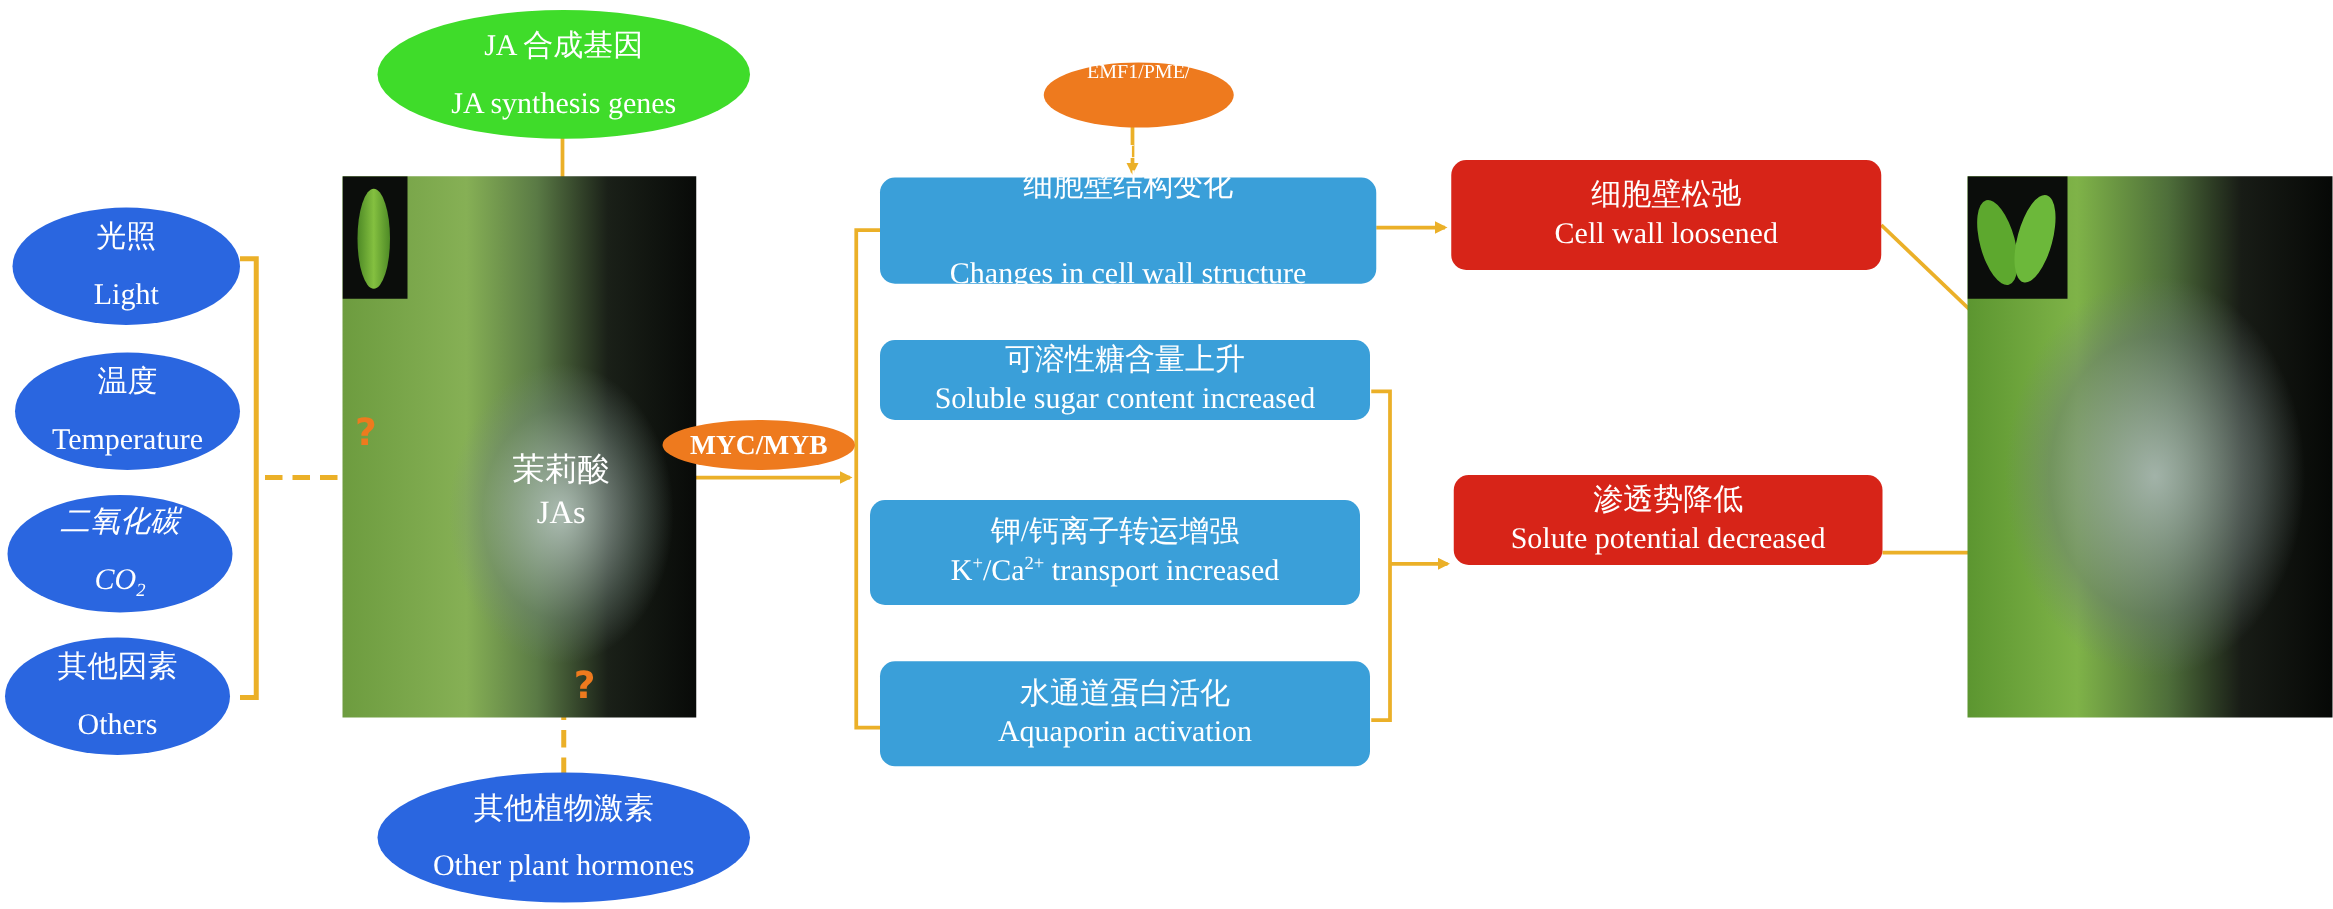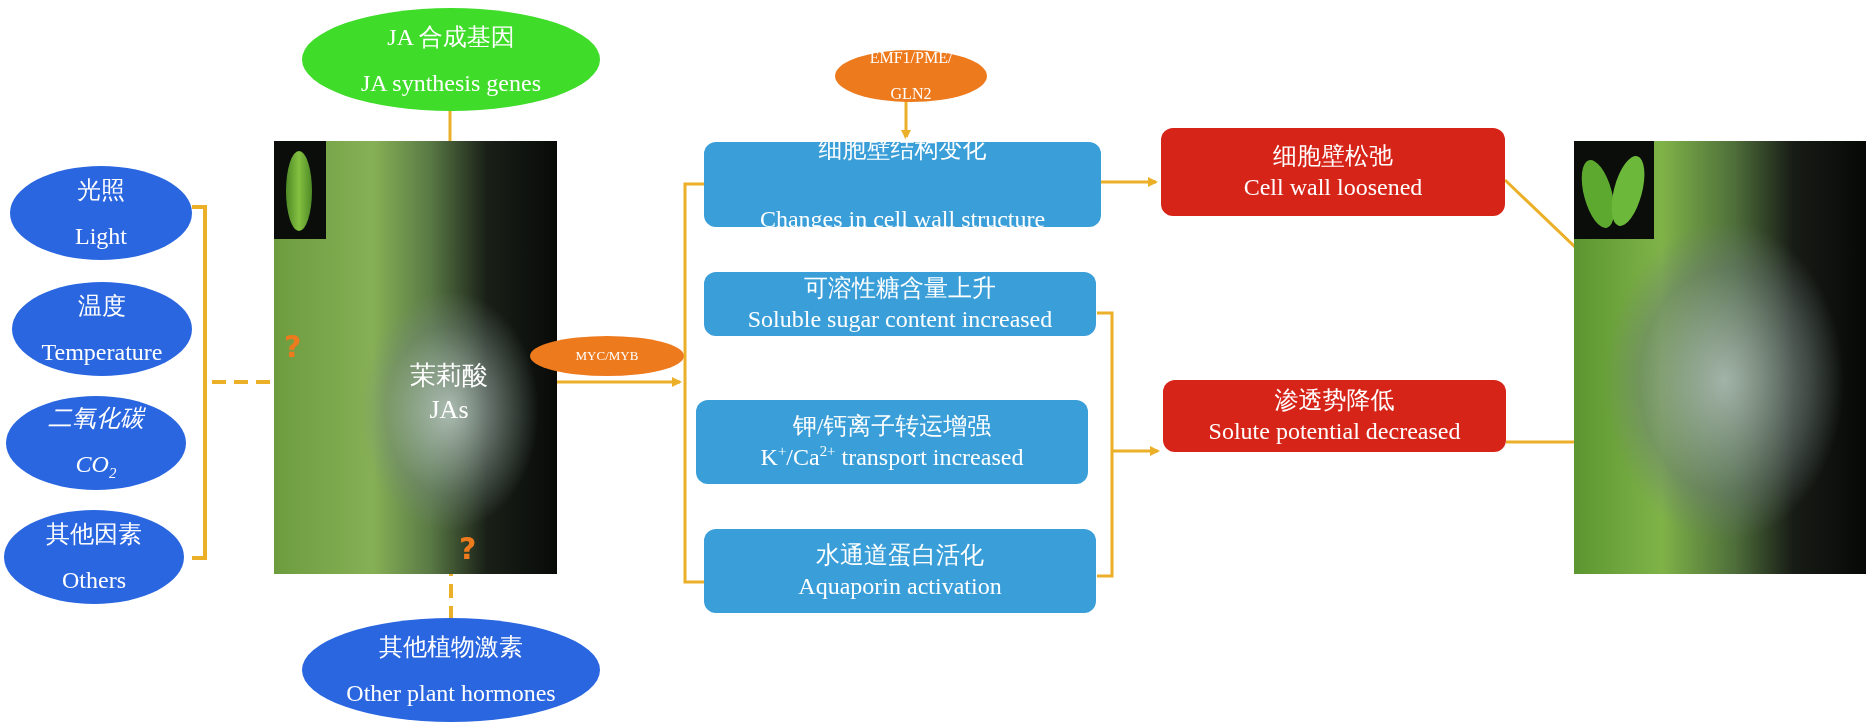--- a/index.html
+++ b/index.html
@@ -9,22 +9,22 @@
              align-items: center; justify-content: center; text-align: center; line-height: 1.25; gap: 16px; }
   .blue-ell { background: #2a66e0; }
   .green-ell { background: #3fdc2a; }
   .orange-ell { background: #ee7a1e; }
   .box { position: absolute; border-radius: 12px; display: flex; flex-direction: column;
          align-items: center; justify-content: center; text-align: center; line-height: 1.3; }
   .blue-box { background: #3a9fd9; }
   .red-box { background: #d72418; }
   .zh { font-size: 24px; }
   .en { font-size: 24px; }
-  .small { font-size: 13px; }
-  .tiny { font-size: 16px; }
+  .small { font-size: 22px; font-weight: bold; }
+  .tiny { font-size: 16px; margin-top: 28px; }
   sup, sub { font-size: 62%; }
   svg#lines { position: absolute; left: 0; top: 0; }
   .photo { position: absolute; overflow: hidden; }
   .overlay-text { position: absolute; text-align: center; color: #fff; line-height: 1.3; font-size: 26px; }
   .qmark { position: absolute; color: #ee7a1e; font-family: "DejaVu Sans", sans-serif;
            font-weight: bold; font-size: 30px; }
 </style>
 </head>
 <body>
 

